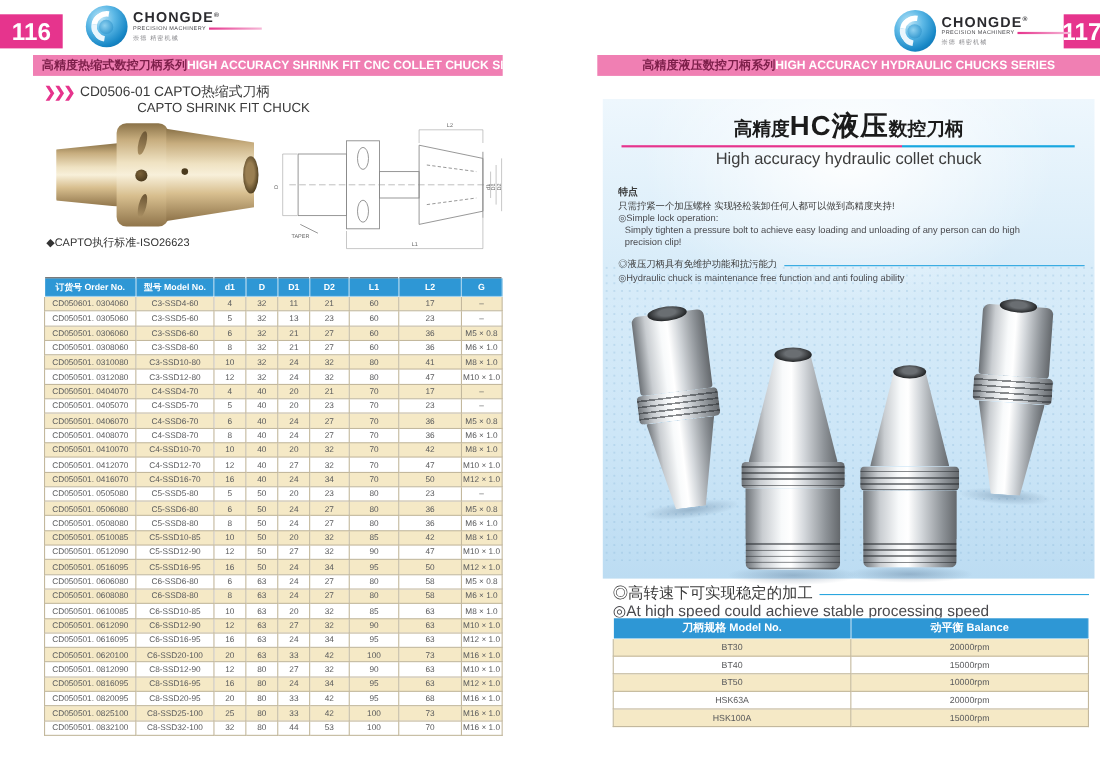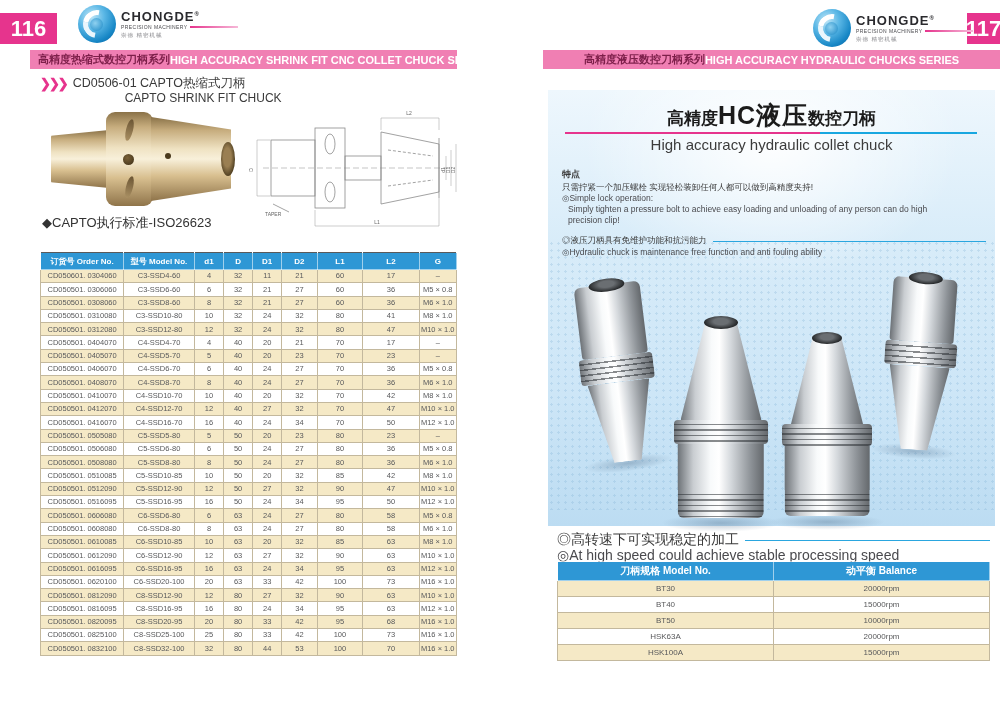--- a/index.html
+++ b/index.html
@@ -55,21 +55,21 @@
   .g-slot.s1 { left:20px; top:7px;  transform:rotate(14deg); }
   .g-slot.s2 { left:20px; top:64px; transform:rotate(14deg); }
   .g-holedot { position:absolute; left:17px; top:42px; width:11px; height:11px; border-radius:50%;
     background:radial-gradient(circle at 40% 35%, #7a6138, #3c2e16); }
   .g-cone { left:106px; top:14px; width:80px; height:84px;
     clip-path:polygon(0 0,100% 15%,100% 85%,0 100%); }
   .g-tip { position:absolute; left:176px; top:39px; width:14px; height:34px; border-radius:50%;
     background:radial-gradient(ellipse at 45% 45%, #9a7f52 0 35%, #4a3a1d 75%); }
   .g-dot2 { position:absolute; left:120px; top:50px; width:6px; height:6px; border-radius:50%;
     background:#4a3a1d; }
-  .photo-caption { position:absolute; left:42px; top:214px; font-size:13px; color:#333; }
+  .photo-caption { position:absolute; left:42px; top:214px; font-size:10px; color:#333; }
   
   .drawing { position:absolute; left:243px; top:100px; }
   .drawing text { font-size:5px; fill:#666; font-family:"Liberation Sans",sans-serif; }
   
   .main-table { position:absolute; left:40px; top:252px; width:417px; border-collapse:collapse;
     table-layout:fixed; border:1px solid #5a5a5a; }
   .main-table th { background:#2e97d5; color:#ffffff; font-size:8px; font-weight:bold;
     height:17px; border:1px solid rgba(255,255,255,.55); border-top:none; }
   .main-table td { font-size:7.5px; color:#58595b; text-align:center; height:13.3px;
     border:1px solid #c3b89d; line-height:1; white-space:nowrap; overflow:hidden; }
@@ -237,20 +237,31 @@
           <td>C3-SSD4-60</td>
           <td>4</td>
           <td>32</td>
           <td>11</td>
           <td>21</td>
           <td>60</td>
           <td>17</td>
           <td>–</td>
         </tr>
         <tr>
+          <td>CD050501. 0305060</td>
+          <td>C3-SSD5-60</td>
+          <td>5</td>
+          <td>32</td>
+          <td>13</td>
+          <td>23</td>
+          <td>60</td>
+          <td>23</td>
+          <td>–</td>
+        </tr>
+        <tr>
           <td>CD050501. 0306060</td>
           <td>C3-SSD6-60</td>
           <td>6</td>
           <td>32</td>
           <td>21</td>
           <td>27</td>
           <td>60</td>
           <td>36</td>
           <td>M5 × 0.8</td>
         </tr>

